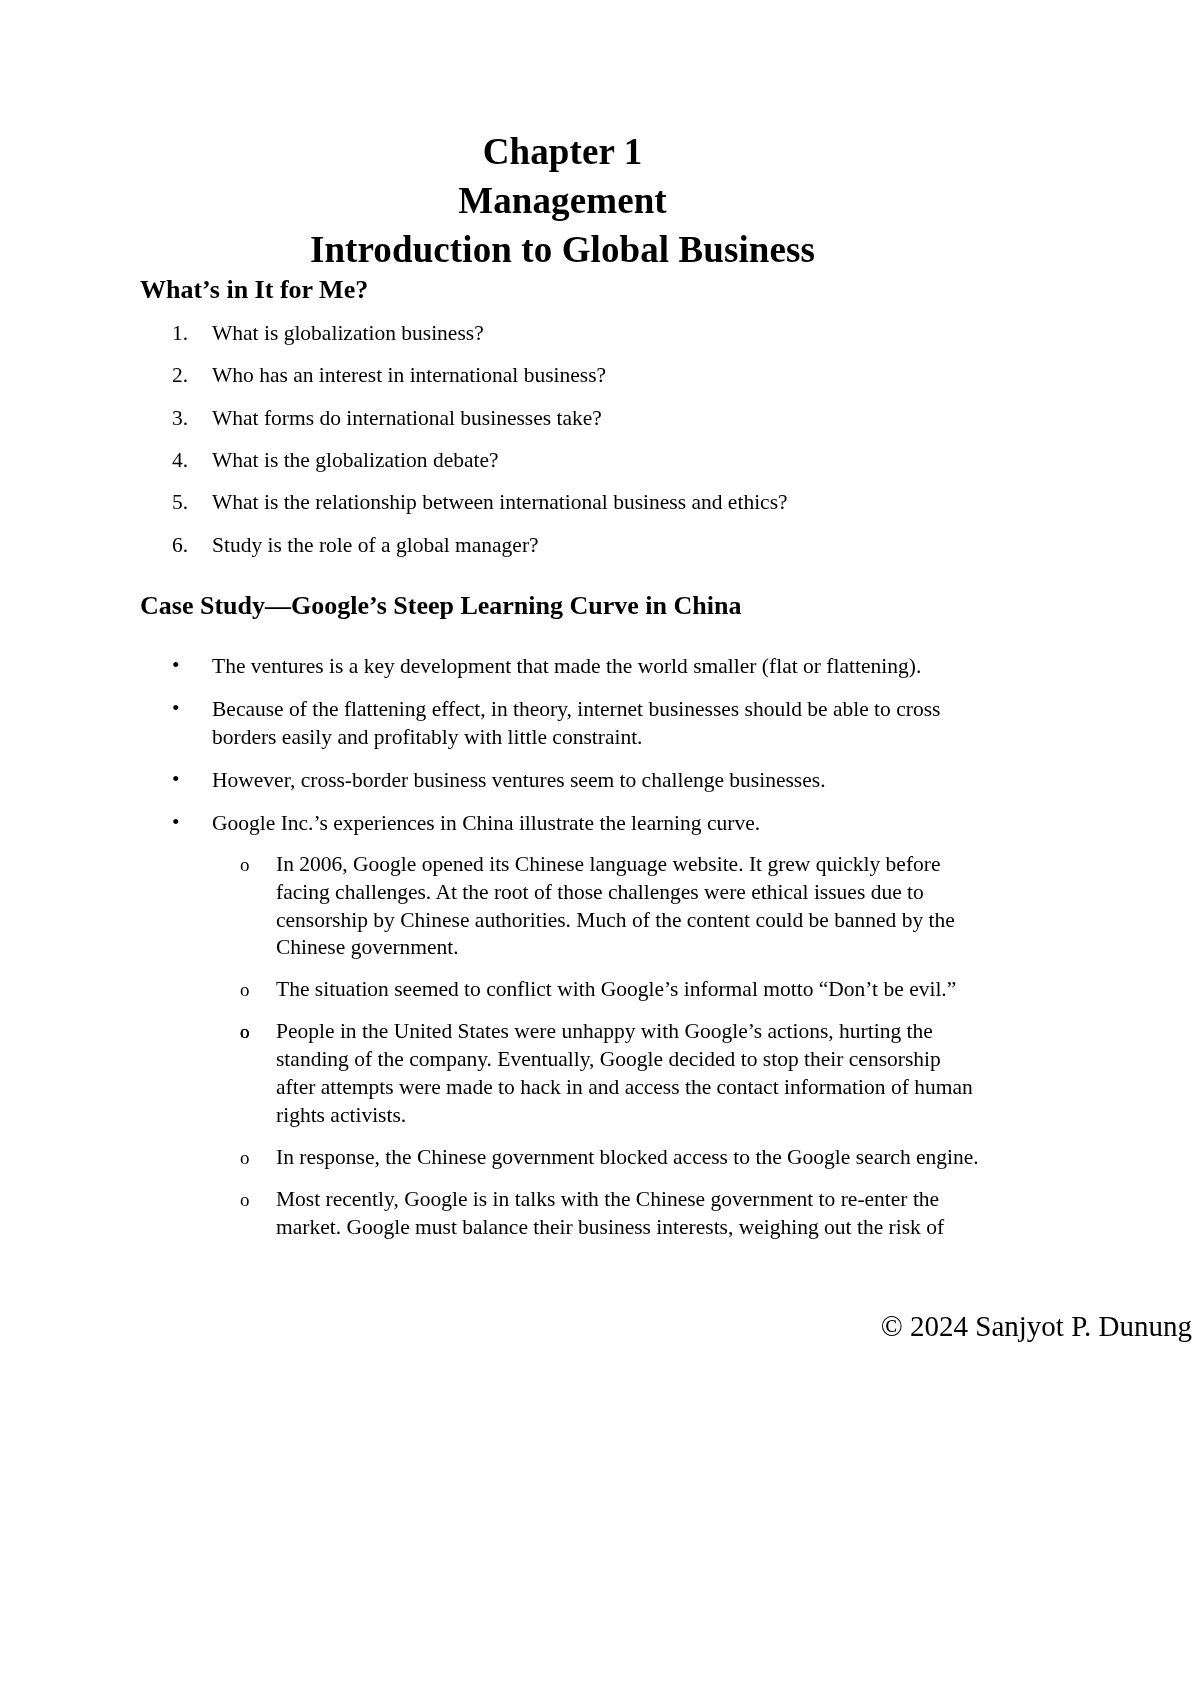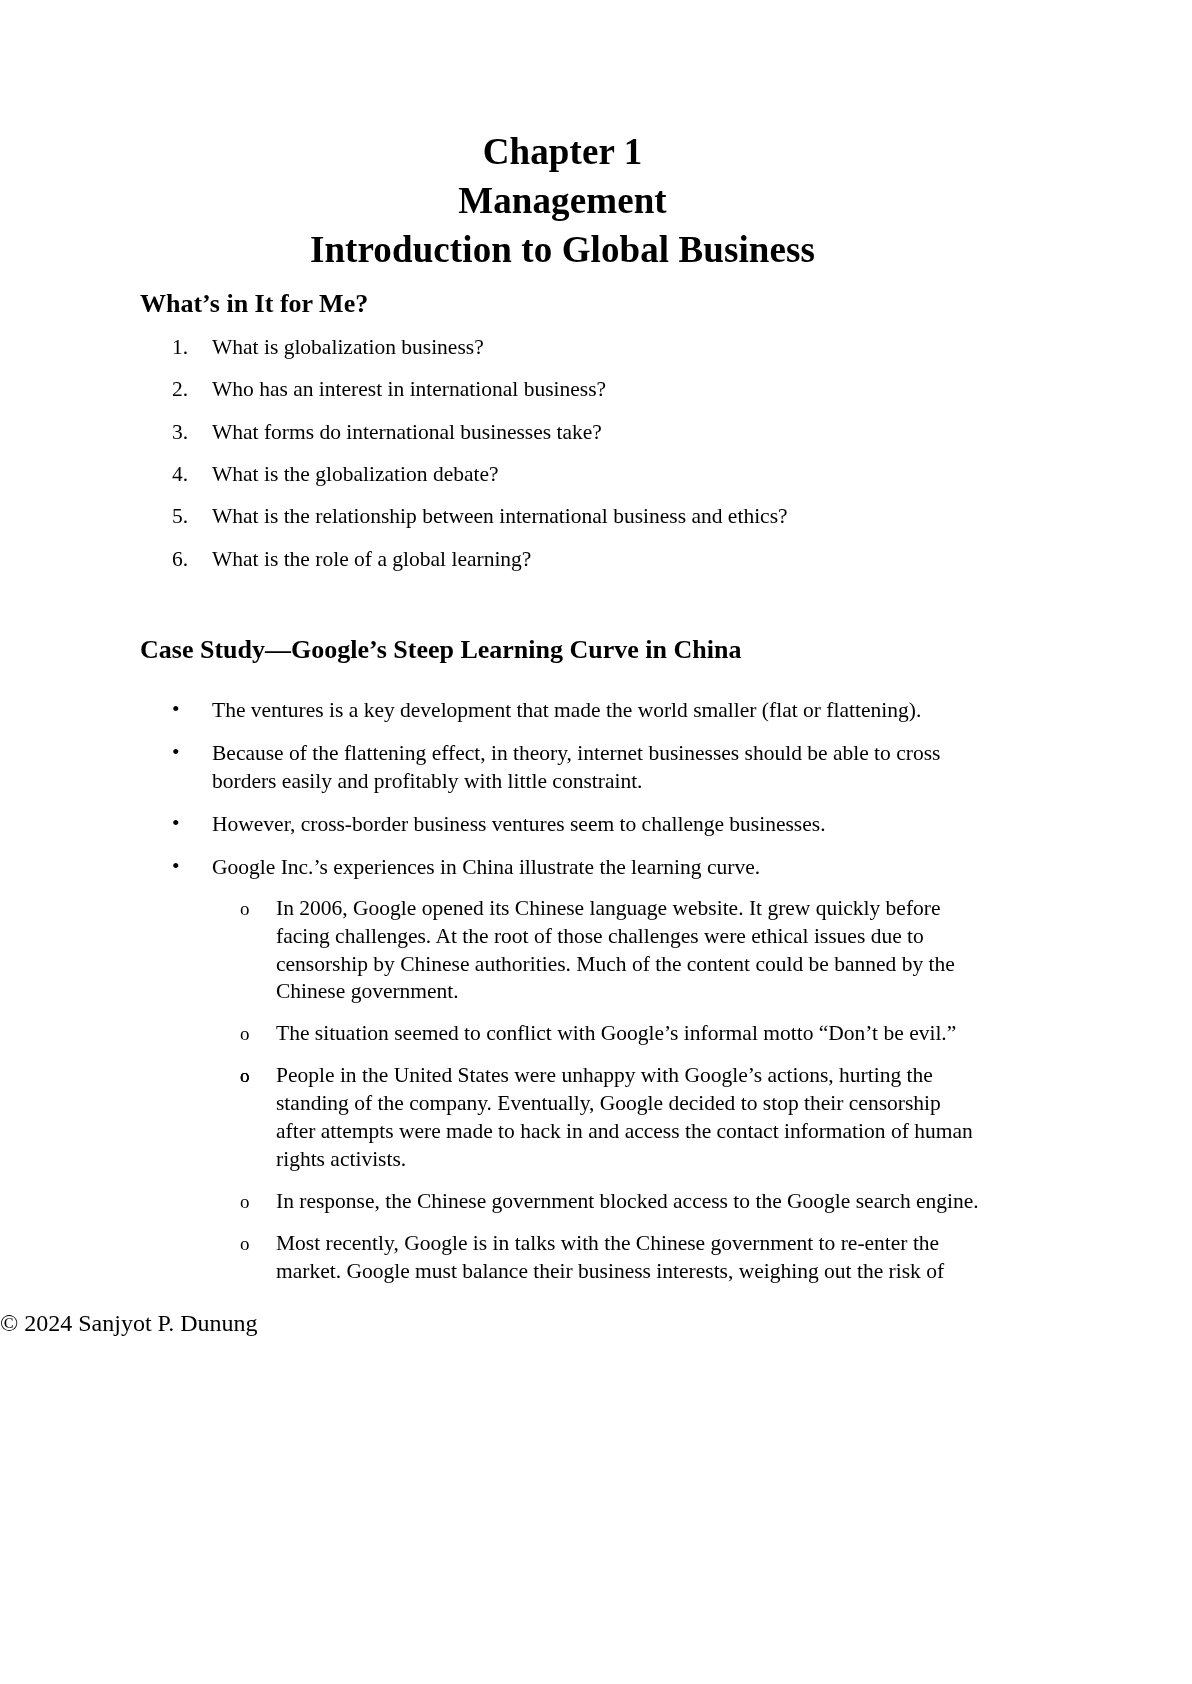--- a/index.html
+++ b/index.html
@@ -46,24 +46,23 @@
 
   
   .section-heading {
     font-weight: bold;
     font-size: 26px;
     line-height: 1.2;
     margin: 0;
     text-align: left;
   }
   .heading-whats-in-it {
-    margin-top: 14px;
   }
   .heading-case-study {
-    margin-top: 60px;
+    margin-top: 30px;
   }
 
   
   ol.numbered-list {
     list-style: none;
     margin: 14px 0 0 0;
     padding: 0;
   }
   ol.numbered-list > li {
     position: relative;
@@ -119,25 +118,25 @@
     position: absolute;
     left: 28px;
     top: 0;
     font-size: 19px;
     line-height: 1.45;
   }
 
   
   .footer {
     position: absolute;
-    left: 0;
+    left: 16px;
     right: 0;
     top: 1308px;
-    text-align: left;
-    font-size: 24px;
+    text-align: right;
+    font-size: 29px;
     line-height: 1.3;
   }
 </style>
 </head>
 <body>
 
 <div class="page">
 
   <div class="content">
 
@@ -165,21 +164,21 @@
       <li>
         <span class="marker">4.</span>
         <span>What is the globalization debate?</span>
       </li>
       <li>
         <span class="marker">5.</span>
         <span>What is the relationship between international business and ethics?</span>
       </li>
       <li>
         <span class="marker">6.</span>
-        <span>What is the role of a global learning?</span>
+        <span>Study is the role of a global manager?</span>
       </li>
     </ol>
 
     <h2 class="section-heading heading-case-study">Case Study—Google’s Steep Learning Curve in China</h2>
 
     <ul class="bullet-list">
       <li class="bullet-item">
         <span class="marker">•</span>
         <span>The ventures is a key development that made the world smaller (flat or flattening).</span>
       </li>

